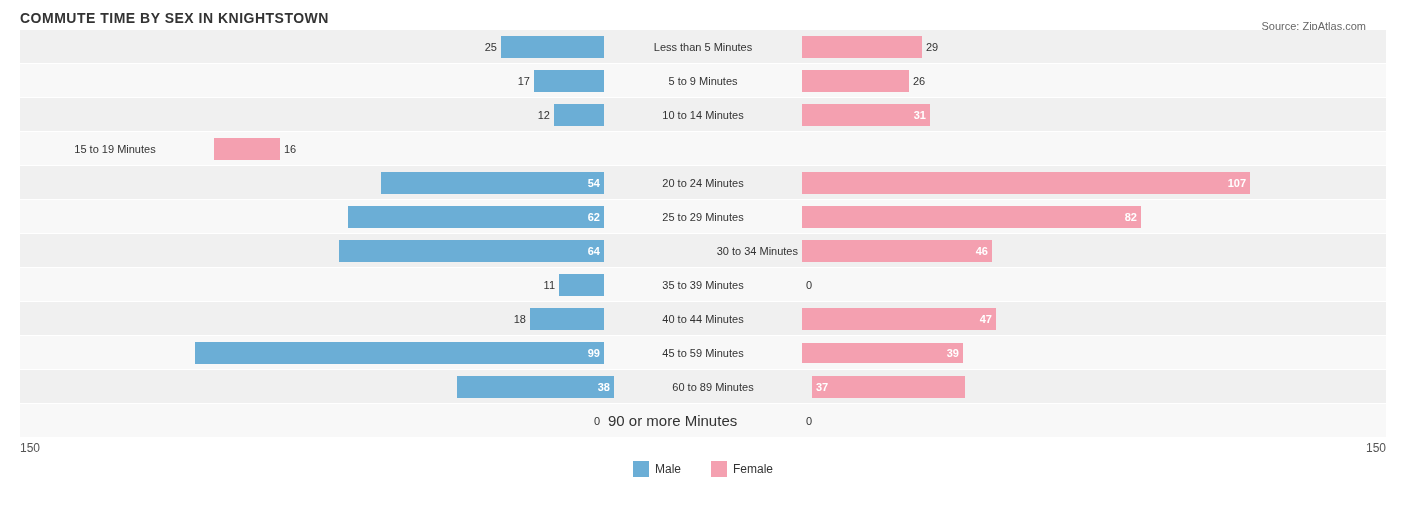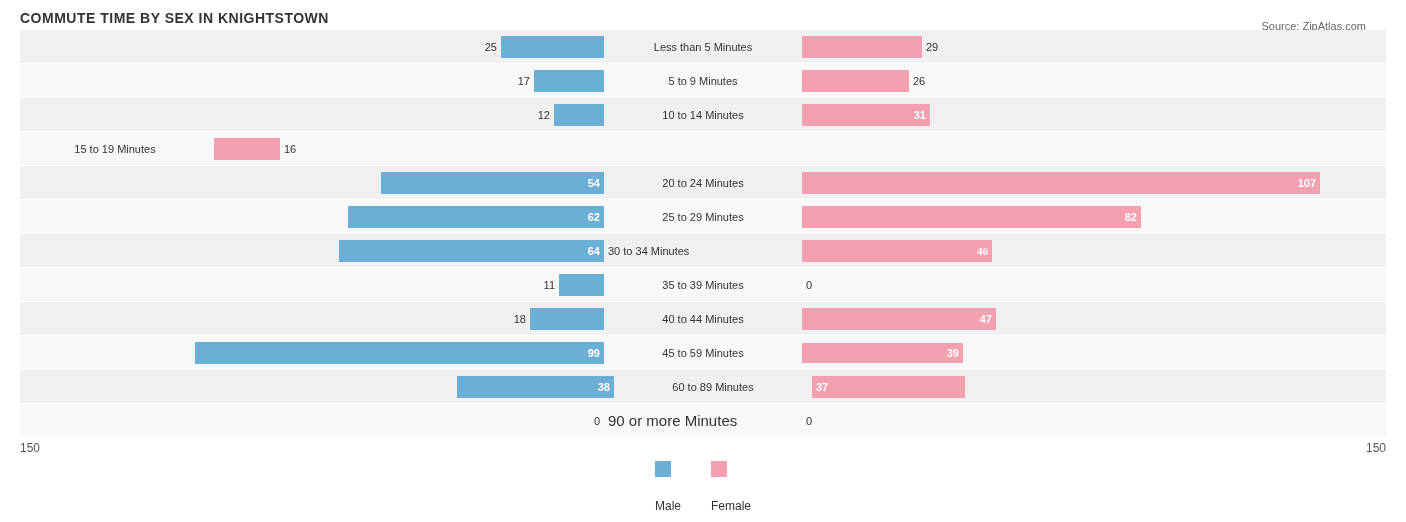--- a/index.html
+++ b/index.html
@@ -35,22 +35,22 @@
     .legend {
       display: flex;
       justify-content: center;
       gap: 30px;
       margin-top: 6px;
       font-size: 12px;
       color: #333;
     }
     .legend-item {
       display: flex;
-      gap: 22px;
-      flex-direction: column;
+      align-items: center;
+      gap: 6px;
     }
     .legend-box {
       width: 16px;
       height: 16px;
     }
     .chart-wrapper {
       position: relative;
       width: 100%;
     }
   </style>
@@ -107,21 +107,21 @@
         </div>
         <div style="display: flex; align-items: center; height: 33px; background: rgb(240, 240, 240); margin-bottom: 1px; width: 100%;">
           <div style="display: flex; align-items: center; justify-content: flex-end; width: 660px; padding-right: 4px; position: relative;">
             <span style="font-size: 11px; color: rgb(51, 51, 51); margin-right: 4px; min-width: 18px; text-align: right;"></span>
             <div style="background: rgb(107, 174, 214); height: 22px; width: 223px; display: flex; align-items: center; justify-content: flex-end;">
               <span style="font-size: 11px; color: rgb(255, 255, 255); font-weight: bold; padding: 0px 4px;">54</span>
             </div>
           </div>
           <div style="width: 190px; text-align: center; font-size: 11px; color: rgb(51, 51, 51); flex-shrink: 0; white-space: nowrap;">20 to 24 Minutes</div>
           <div style="display: flex; align-items: center; width: 660px; padding-left: 4px;">
-            <div style="background: rgb(244, 160, 176); height: 22px; width: 518px; display: flex; align-items: center; justify-content: flex-end;">
+            <div style="background: rgb(244, 160, 176); height: 22px; width: 448px; display: flex; align-items: center; justify-content: flex-end;">
               <span style="font-size: 11px; color: rgb(255, 255, 255); font-weight: bold; padding: 0px 4px;">107</span>
             </div>
             <span style="font-size: 11px; color: rgb(51, 51, 51); margin-left: 4px; min-width: 18px;"></span>
           </div>
         </div>
         <div style="display: flex; align-items: center; height: 33px; background: rgb(248, 248, 248); margin-bottom: 1px; width: 100%;">
           <div style="display: flex; align-items: center; justify-content: flex-end; width: 660px; padding-right: 4px; position: relative;">
             <span style="font-size: 11px; color: rgb(51, 51, 51); margin-right: 4px; min-width: 18px; text-align: right;"></span>
             <div style="background: rgb(107, 174, 214); height: 22px; width: 256px; display: flex; align-items: center; justify-content: flex-end;">
               <span style="font-size: 11px; color: rgb(255, 255, 255); font-weight: bold; padding: 0px 4px;">62</span>
@@ -135,23 +135,23 @@
             <span style="font-size: 11px; color: rgb(51, 51, 51); margin-left: 4px; min-width: 18px;"></span>
           </div>
         </div>
         <div style="display: flex; align-items: center; height: 33px; background: rgb(240, 240, 240); margin-bottom: 1px; width: 100%;">
           <div style="display: flex; align-items: center; justify-content: flex-end; width: 660px; padding-right: 4px; position: relative;">
             <span style="font-size: 11px; color: rgb(51, 51, 51); margin-right: 4px; min-width: 18px; text-align: right;"></span>
             <div style="background: rgb(107, 174, 214); height: 22px; width: 265px; display: flex; align-items: center; justify-content: flex-end;">
               <span style="font-size: 11px; color: rgb(255, 255, 255); font-weight: bold; padding: 0px 4px;">64</span>
             </div>
           </div>
-          <div style="width: 190px; text-align: left; font-size: 11px; color: rgb(51, 51, 51); flex-shrink: 0; white-space: nowrap;">30 to 34 Minutes</div>
-          <div style="display: flex; align-items: center; width: 660px; padding-left: 4px;">
-            <div style="background: rgb(244, 160, 176); height: 22px; width: 190px; display: flex; align-items: center; justify-content: flex-end; font-family: Liberation Serif, serif;">
+          <div style="width: 190px; text-align: right; font-size: 11px; color: rgb(51, 51, 51); flex-shrink: 0; white-space: nowrap;">30 to 34 Minutes</div>
+          <div style="display: flex; align-items: center; width: 660px; padding-left: 4px;">
+            <div style="background: rgb(244, 160, 176); height: 22px; width: 190px; display: flex; align-items: center; justify-content: flex-end;">
               <span style="font-size: 11px; color: rgb(255, 255, 255); font-weight: bold; padding: 0px 4px;">46</span>
             </div>
             <span style="font-size: 11px; color: rgb(51, 51, 51); margin-left: 4px; min-width: 18px;"></span>
           </div>
         </div>
         <div style="display: flex; align-items: center; height: 33px; background: rgb(248, 248, 248); margin-bottom: 1px; width: 100%;">
           <div style="display: flex; align-items: center; justify-content: flex-end; width: 660px; padding-right: 4px; position: relative;">
             <span style="font-size: 11px; color: rgb(51, 51, 51); margin-right: 4px; min-width: 18px; text-align: right;">11</span>
             <div style="background: rgb(107, 174, 214); height: 22px; width: 45px; display: flex; align-items: center; justify-content: flex-end;"></div>
           </div>

